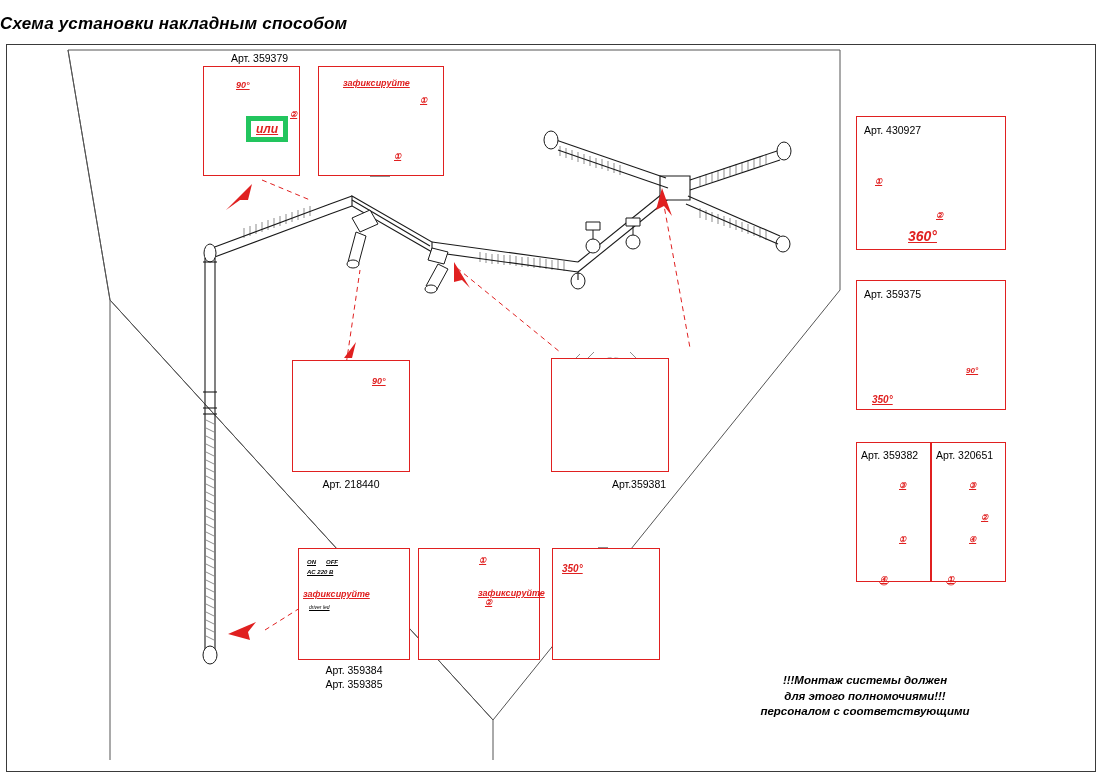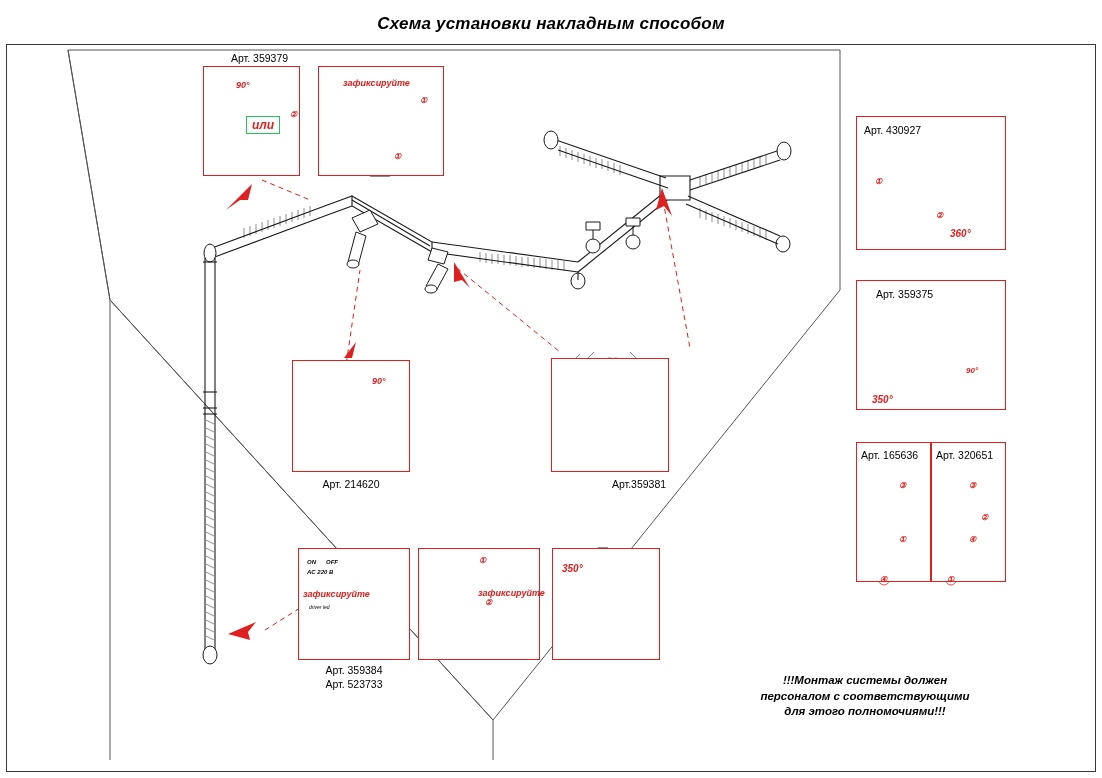--- a/index.html
+++ b/index.html
@@ -16,21 +16,20 @@
     width: 1102px;
     height: 778px;
     overflow: hidden;
     background: #fff;
   }
   .title {
     position: absolute;
     top: 14px;
     left: 0;
     width: 1102px;
-    text-align: center;
     font-size: 17px;
     font-weight: bold;
     font-style: italic;
     letter-spacing: 0.2px;
   }
   .frame {
     position: absolute;
     left: 6px;
     top: 44px;
     width: 1090px;
@@ -69,20 +68,21 @@
     color: #000;
     margin-top: 13px;
   }
   .red-txt {
     color: #e02020;
     font-weight: bold;
     font-style: italic;
     font-size: 9px;
     position: absolute;
     white-space: nowrap;
+    text-decoration: underline;
   }
   .svg-layer {
     position: absolute;
     left: 0;
     top: 0;
     width: 1102px;
     height: 778px;
     pointer-events: none;
   }
   .blk { stroke: #1a1a1a; fill: none; }
@@ -402,38 +402,38 @@
   <div class="panel" style="left:856px; top:442px; width:75px; height:140px;"></div>
   <div class="panel" style="left:931px; top:442px; width:75px; height:140px;"></div>
   <div class="panel" style="left:292px; top:360px; width:118px; height:112px;"></div>
   <div class="panel" style="left:551px; top:358px; width:118px; height:114px;"></div>
   <div class="panel" style="left:298px; top:548px; width:112px; height:112px;"></div>
   <div class="panel" style="left:418px; top:548px; width:122px; height:112px;"></div>
   <div class="panel" style="left:552px; top:548px; width:108px; height:112px;"></div>
 
   <div class="panel-label" style="left:231px; top:52px;">Арт. 359379</div>
   <div class="panel-label" style="left:864px; top:124px;">Арт. 430927</div>
-  <div class="panel-label" style="left:864px; top:288px;margin-left:12px;">Арт. 359375</div>
-  <div class="panel-label" style="left:861px; top:449px;">Арт. 165636</div>
+  <div class="panel-label" style="left:864px; top:288px;">Арт. 359375</div>
+  <div class="panel-label" style="left:861px; top:449px;">Арт. 359382</div>
   <div class="panel-label" style="left:936px; top:449px;">Арт. 320651</div>
-  <div class="caption" style="left:292px; top:478px; width:118px;">Арт. 214620</div>
+  <div class="caption" style="left:292px; top:478px; width:118px;">Арт. 218440</div>
   <div class="caption" style="left:580px; top:478px; width:118px;">Арт.359381</div>
   <div class="caption" style="left:298px; top:664px; width:112px;">Арт. 359384</div>
-  <div class="caption" style="left:298px; top:678px; width:112px;">Арт. 523733</div>
+  <div class="caption" style="left:298px; top:678px; width:112px;">Арт. 359385</div>
 
   <div class="red-txt" style="left:236px; top:80px;">90°</div>
-  <div class="red-txt" style="left:246px; top:116px; font-size:12px; border:1px solid #22c55e; padding:1px 5px; background:#fff;">или</div>
+  <div class="red-txt" style="left:246px; top:116px; font-size:12px; border:5px solid #22c55e; padding:1px 5px; background:#fff;">или</div>
   <div class="red-txt" style="left:343px; top:78px;">зафиксируйте</div>
   <div class="red-txt" style="left:420px; top:96px; font-size:8px;">①</div>
   <div class="red-txt" style="left:394px; top:152px; font-size:8px;">①</div>
   <div class="red-txt" style="left:290px; top:110px; font-size:8px;">②</div>
 
   <div class="red-txt" style="left:875px; top:177px; font-size:8px;">①</div>
   <div class="red-txt" style="left:936px; top:211px; font-size:8px;">②</div>
-  <div class="red-txt" style="left:950px; top:228px; font-size:10px;">360°</div>
+  <div class="red-txt" style="left:908px; top:228px; font-size:14px;">360°</div>
 
   <div class="red-txt" style="left:872px; top:394px; font-size:10px;">350°</div>
   <div class="red-txt" style="left:966px; top:366px; font-size:8px;">90°</div>
 
   <div class="red-txt" style="left:372px; top:376px;">90°</div>
 
   <div class="red-txt" style="left:899px; top:481px; font-size:8px;">③</div>
   <div class="red-txt" style="left:899px; top:535px; font-size:8px;">①</div>
   <div class="red-txt" style="left:880px; top:575px; font-size:8px;">④</div>
 
@@ -449,17 +449,17 @@
   <div class="red-txt" style="left:562px; top:563px; font-size:10px;">350°</div>
 
   <div class="red-txt" style="left:307px; top:559px; color:#000; font-size:6px; font-weight:bold;">ON</div>
   <div class="red-txt" style="left:326px; top:559px; color:#000; font-size:6px; font-weight:bold;">OFF</div>
   <div class="red-txt" style="left:307px; top:569px; color:#000; font-size:6px; font-weight:bold;">AC 220 B</div>
   <div class="red-txt" style="left:309px; top:604px; color:#000; font-size:5px; font-weight:normal;">driver led</div>
   <div class="red-txt" style="left:303px; top:589px;">зафиксируйте</div>
 
   <div class="warning">
     <div>!!!Монтаж системы должен</div>
+    <div>для этого полномочиями!!!</div>
     <div>персоналом с соответствующими</div>
-    <div>для этого полномочиями!!!</div>
   </div>
 
 </div>
 
 </body></html>

